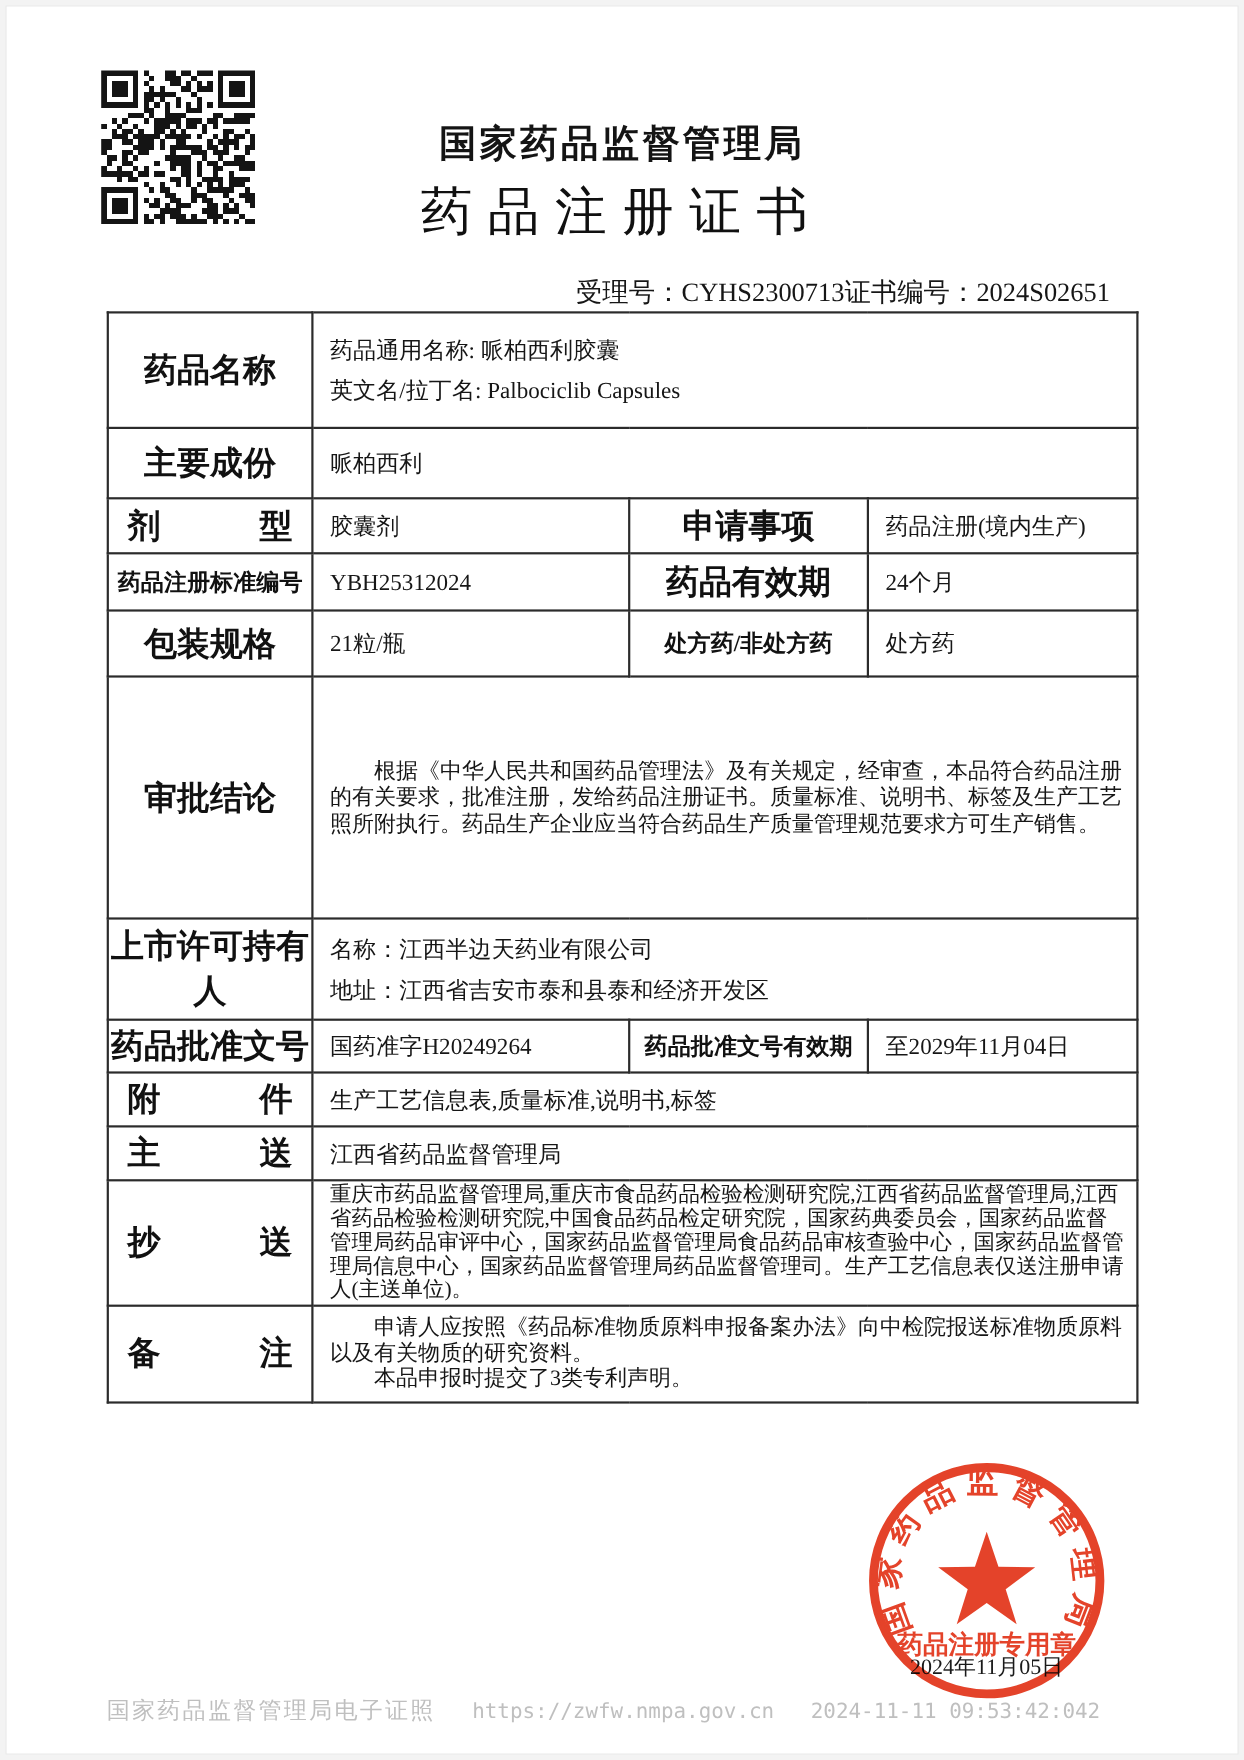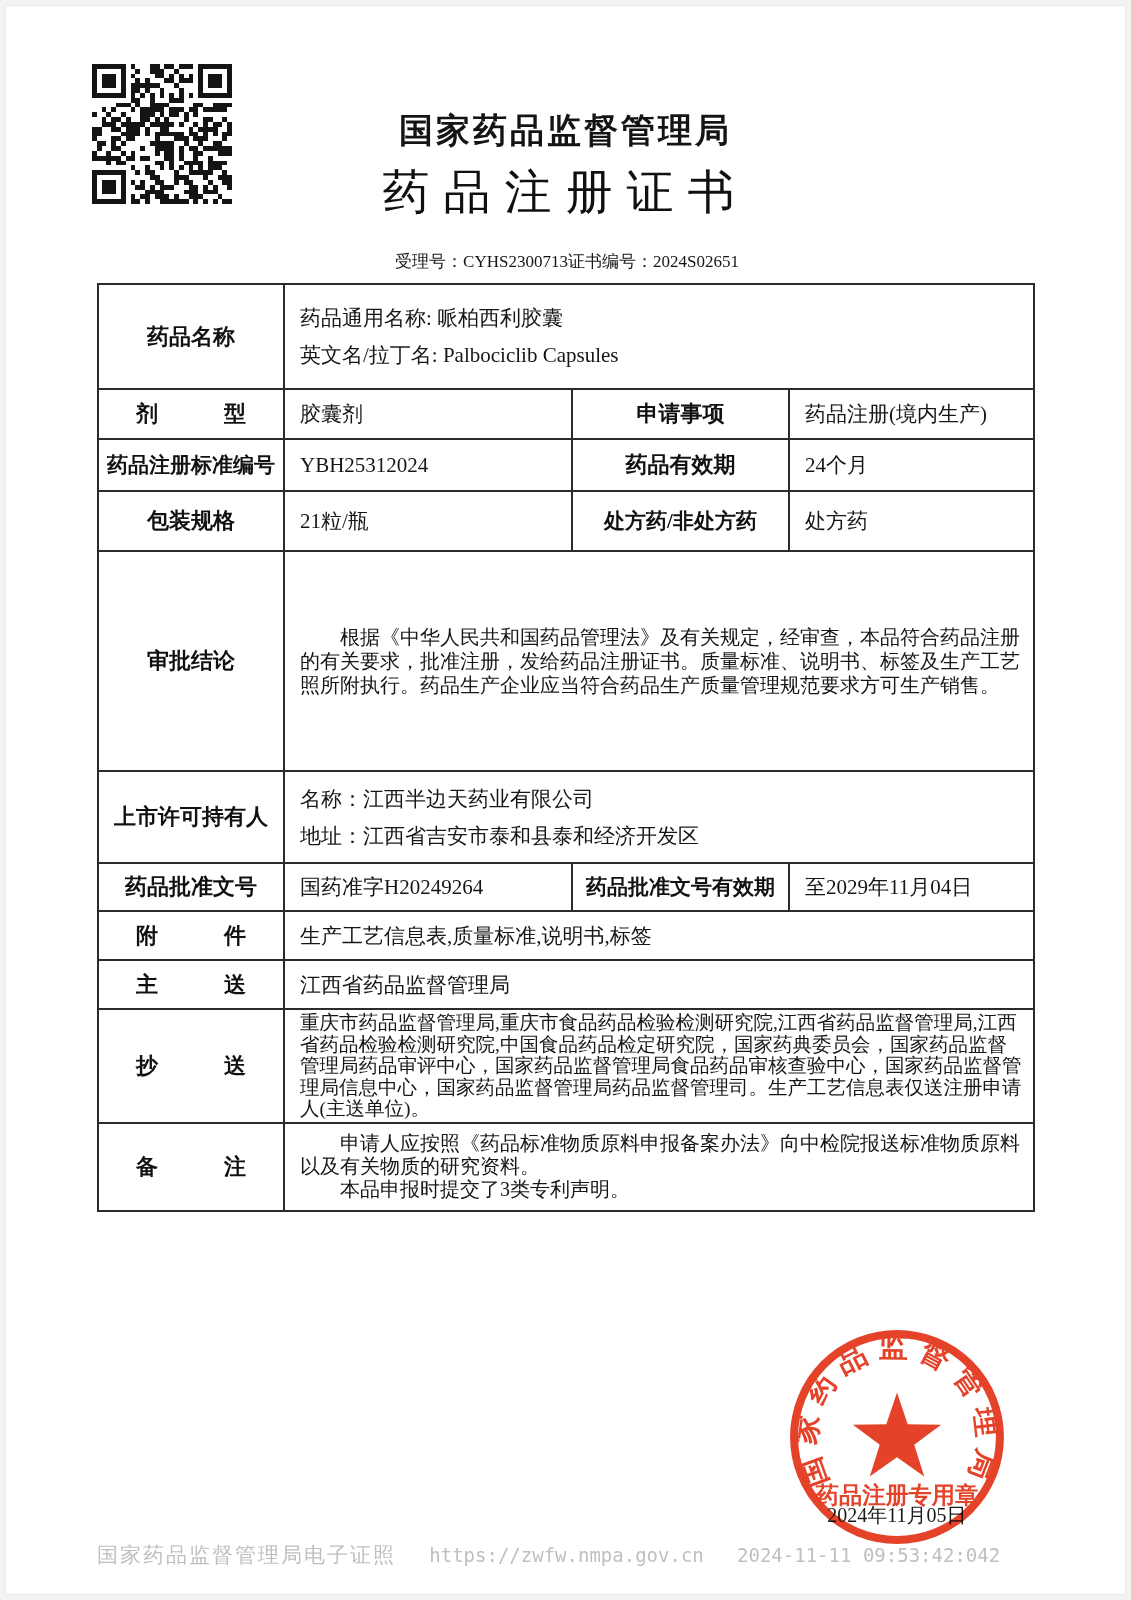--- a/index.html
+++ b/index.html
@@ -8,29 +8,29 @@
   .page { position:relative; width:1131px; height:1600px; background:#fff; overflow:hidden;
           box-shadow: inset 0 0 0 5px #f3f3f3, inset 0 0 0 6px #e9e9e9; }
 
   
   .qr { position:absolute; left:92px; top:64px; width:140px; height:140px; }
   .agency-title { position:absolute; left:0; top:108px; width:100%; text-align:center;
     font-family:"Liberation Sans","DejaVu Sans",sans-serif; font-weight:bold;
     font-size:34px; letter-spacing:3px; color:#141414; }
   .doc-title { position:absolute; left:0; top:161px; width:100%; text-align:center;
     font-size:47px; letter-spacing:14px; color:#101010; font-weight:normal; }
-  .meta-row { position:absolute; left:111px; top:250px; width:936px; display:flex;
-    justify-content:center; font-size:17px; }
+  .meta-row { position:absolute; left:97px; top:250px; width:936px; display:flex;
+    justify-content:flex-end; font-size:24px; }
   .meta-right { padding-right:24px; }
 
   
   table.cert { position:absolute; left:97px; top:283px; width:936px;
     border-collapse:collapse; table-layout:fixed; }
   table.cert td { border:2px solid #2b2b2b; vertical-align:middle; }
-  td.lbl { text-align:center; font-weight:bold; font-size:22px; color:#111;
+  td.lbl { text-align:center; font-weight:bold; font-size:30px; color:#111;
     letter-spacing:0; padding:0 2px; }
   td.val { font-size:21px; padding-left:15px; padding-right:8px; }
   td.val p.ln { line-height:30px; margin:7px 0; }
   td.par { font-size:20px; padding:2px 10px 2px 15px; }
   td.par .indent { text-indent:2em; }
   .conclusion p { line-height:24px; }
   .cc-text { font-size:19.5px; line-height:21.5px; }
   .remarks p { line-height:23px; }
 
   
@@ -505,20 +505,24 @@
 
     <tbody>
         <tr style="height:105px">
       <td class="lbl">药品名称</td>
       <td class="val" colspan="3">
         <p class="ln">药品通用名称: 哌柏西利胶囊</p>
         <p class="ln">英文名/拉丁名: Palbociclib Capsules</p>
       </td>
     </tr>
 
+    <tr style="height:64px">
+      <td class="lbl">主要成份</td>
+      <td class="val" colspan="3">哌柏西利</td>
+    </tr>
 
     <tr style="height:50px">
       <td class="lbl">剂　　　型</td>
       <td class="val">胶囊剂</td>
       <td class="lbl">申请事项</td>
       <td class="val">药品注册(境内生产)</td>
     </tr>
 
 
     <tr style="height:52px">

